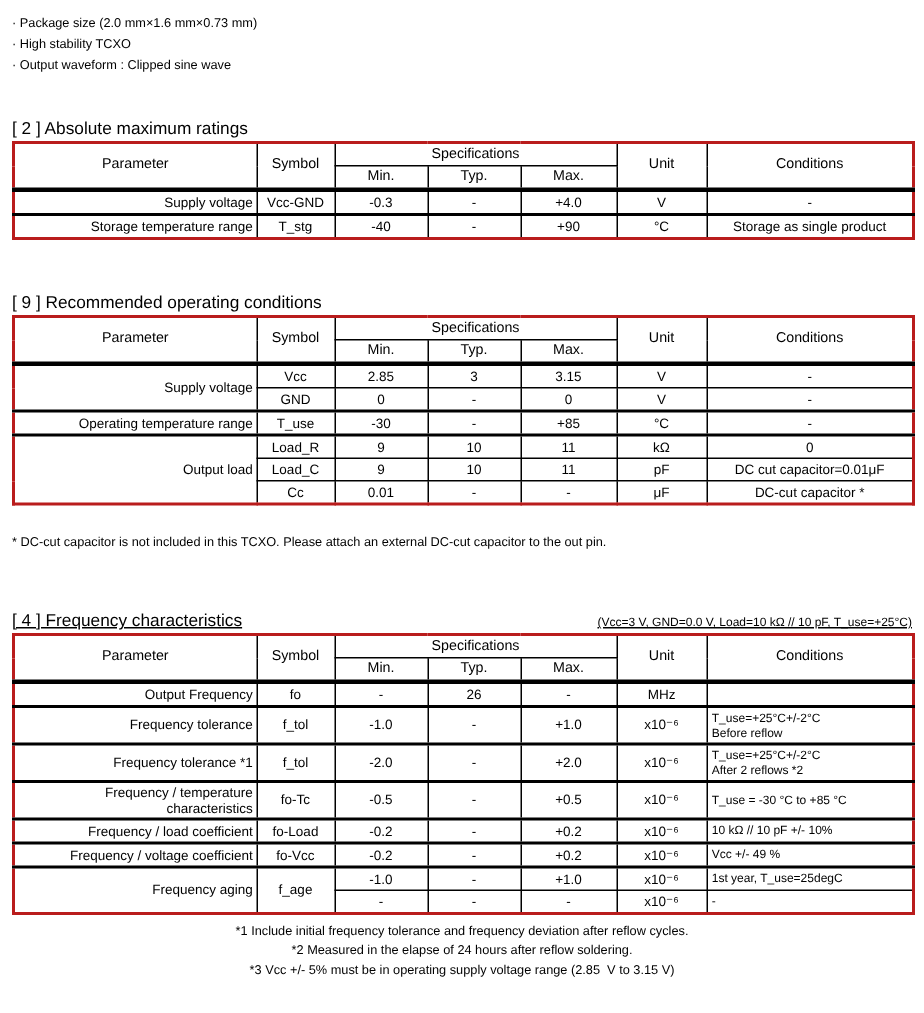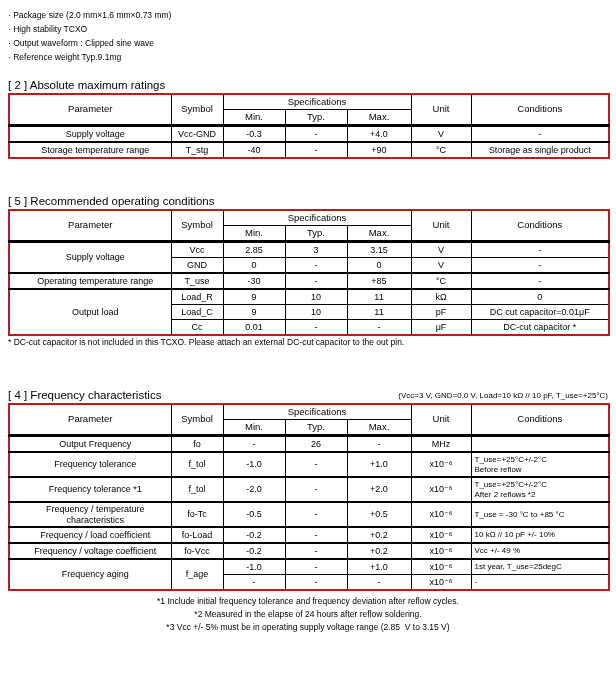--- a/index.html
+++ b/index.html
@@ -8,65 +8,64 @@
     background: #ffffff; color: #000000;
     font-family: "Liberation Sans", "DejaVu Sans", sans-serif;
     overflow: hidden;
   }
   .page { padding: 8px 0 0 8px; width: 600px; }
 
   .h1 { font-size: 13px; margin: 2px 0 6px 0; white-space: pre; font-weight: normal; }
   .bullet { font-size: 8.5px; line-height: 14px; white-space: pre; }
 
   .h2 { font-size: 11.5px; margin: 0 0 2px 0; white-space: pre; font-weight: normal; }
-  .sec2 { margin-top: 15px; }
+  .sec2 { margin-top: 30px; }
   .sec3 { margin-top: 36px; }
 
   .sec4head {
     display: flex; justify-content: space-between; align-items: flex-end;
-    width: 600px; margin-top: 40px; margin-bottom: 2px;
+    width: 600px; margin-top: 40px; margin-bottom: 2px; text-decoration: underline;
   }
   .sec4head .h2 { margin: 0; }
   .tnote { font-size: 8px; white-space: pre; padding-bottom: 1px; }
 
   table.dt {
     border-collapse: collapse; table-layout: fixed;
     width: 600px; border: 2px solid #b91c1c;
   }
   .dt th, .dt td {
     border: 1px solid #000;
     font-size: 9px; line-height: 10.5px;
     padding: 1px 2px;
     text-align: center; vertical-align: middle;
     overflow: hidden;
   }
   .dt th { font-weight: normal; font-size: 9.5px; height: 12px; }
   .dt td { height: 12px; }
   .dt tbody tr.first > th, .dt tbody tr.first > td { border-top: 3px solid #000; }
   .dt tbody tr.g > th, .dt tbody tr.g > td { border-top: 2px solid #000; }
-  .dt td.p { text-align: center; padding-left: 12px; }
+  .dt td.p { text-align: right; padding-left: 12px; }
   .dt tr.tall { height: 25px; }
   .t4 td.cond {
     text-align: left; white-space: pre-line;
     font-size: 8px; line-height: 9.5px; padding-left: 3px;
   }
-  .fnote { font-size: 8.5px; line-height: 13px; margin-top: 0; white-space: pre; }
+  .fnote { font-size: 8.5px; line-height: 13px; margin-top: 18px; white-space: pre; }
   .fnotes4 { margin-top: 4px; }
   .fnotes4 .fnote { margin-top: 0; text-align: center; }
 </style>
 </head>
 <body>
 
 <div class="page">
 
   <div>
     <div class="bullet">· Package size (2.0 mm×1.6 mm×0.73 mm)</div>
     <div class="bullet">· High stability TCXO</div>
     <div class="bullet">· Output waveform : Clipped sine wave</div>
-    <div class="bullet">· Reference weight Typ.9.1mg</div>
   </div>
 
   <div class="sec2">
     <div class="h2">[ 2 ] Absolute maximum ratings</div>
     <table class="dt">
       <colgroup>
         <col style="width:162px">
           <col style="width:52px">
           <col style="width:62px">
         <col style="width:62px">
@@ -105,21 +104,21 @@
           <td>-</td>
           <td>+90</td>
           <td>°C</td>
           <td>Storage as single product</td>
         </tr>
       </tbody>
     </table>
   </div>
 
   <div class="sec3">
-    <div class="h2">[ 5 ] Recommended operating conditions</div>
+    <div class="h2">[ 9 ] Recommended operating conditions</div>
     <table class="dt">
       <colgroup>
         <col style="width:162px">
           <col style="width:52px">
           <col style="width:62px">
         <col style="width:62px">
           <col style="width:64px">
           <col style="width:60px">
           <col style="width:138px">
       </colgroup>

